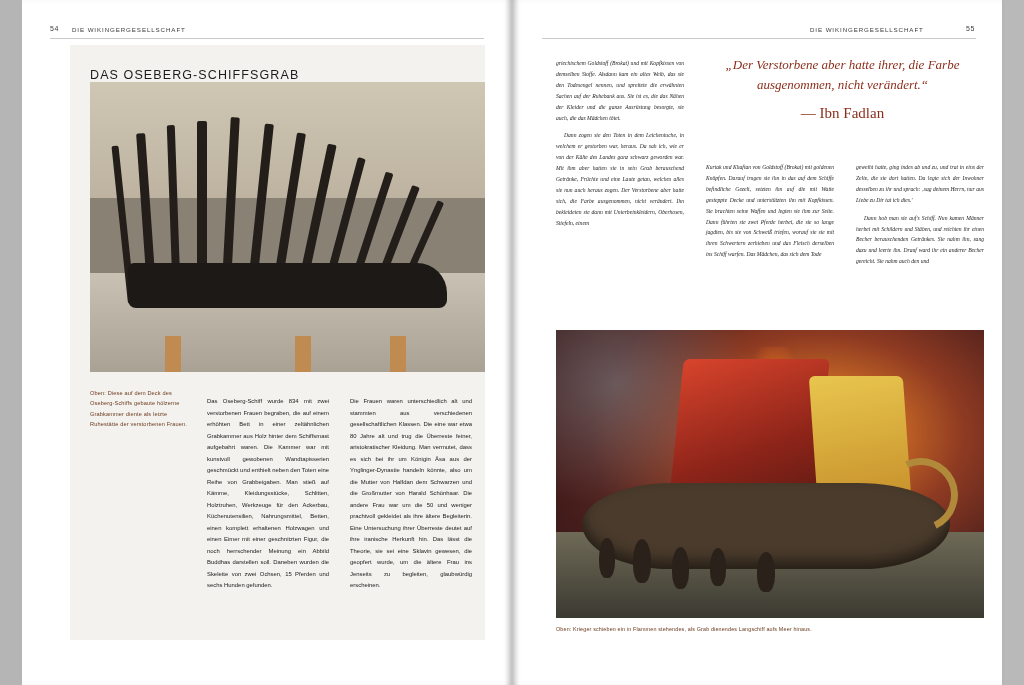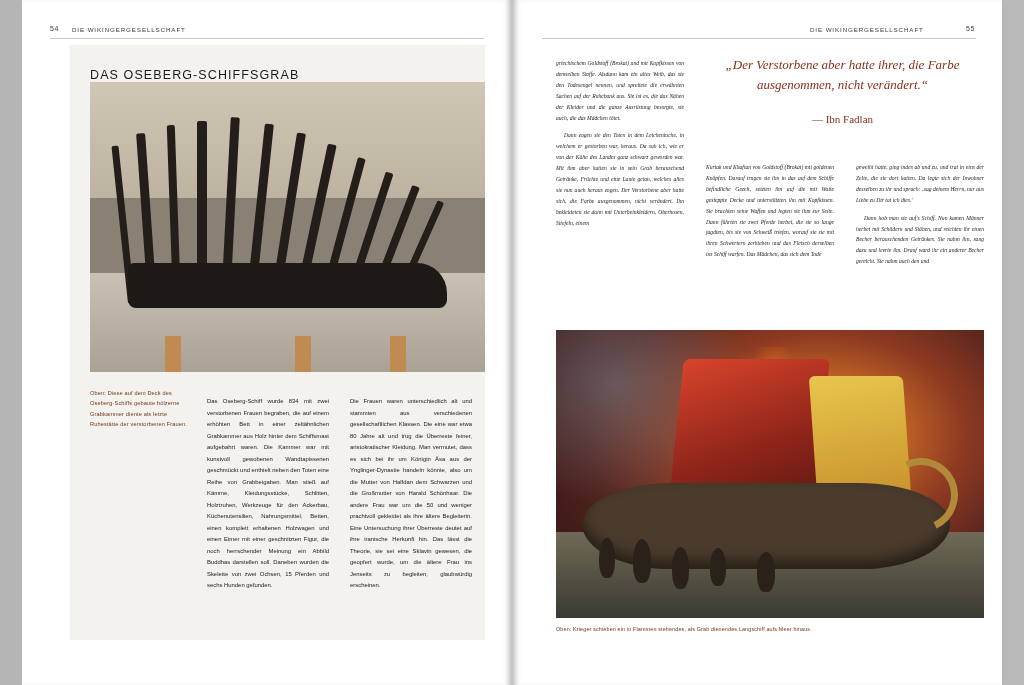--- a/index.html
+++ b/index.html
@@ -182,22 +182,22 @@
     width: 285px;
     text-align: center;
     color: #8c2d1b;
     font-family: "Liberation Serif", serif;
     font-size: 13px;
     line-height: 1.55;
     font-style: italic;
   }
   .pullquote .attrib {
     display: block;
-    margin-top: 16px;
-    font-size: 11px;
+    margin-top: 7px;
+    font-size: 15px;
     font-style: normal;
     color: #8c2d1b;
   }
 
   .painting {
     position: absolute;
     left: 556px;
     top: 330px;
     width: 428px;
     height: 288px;

